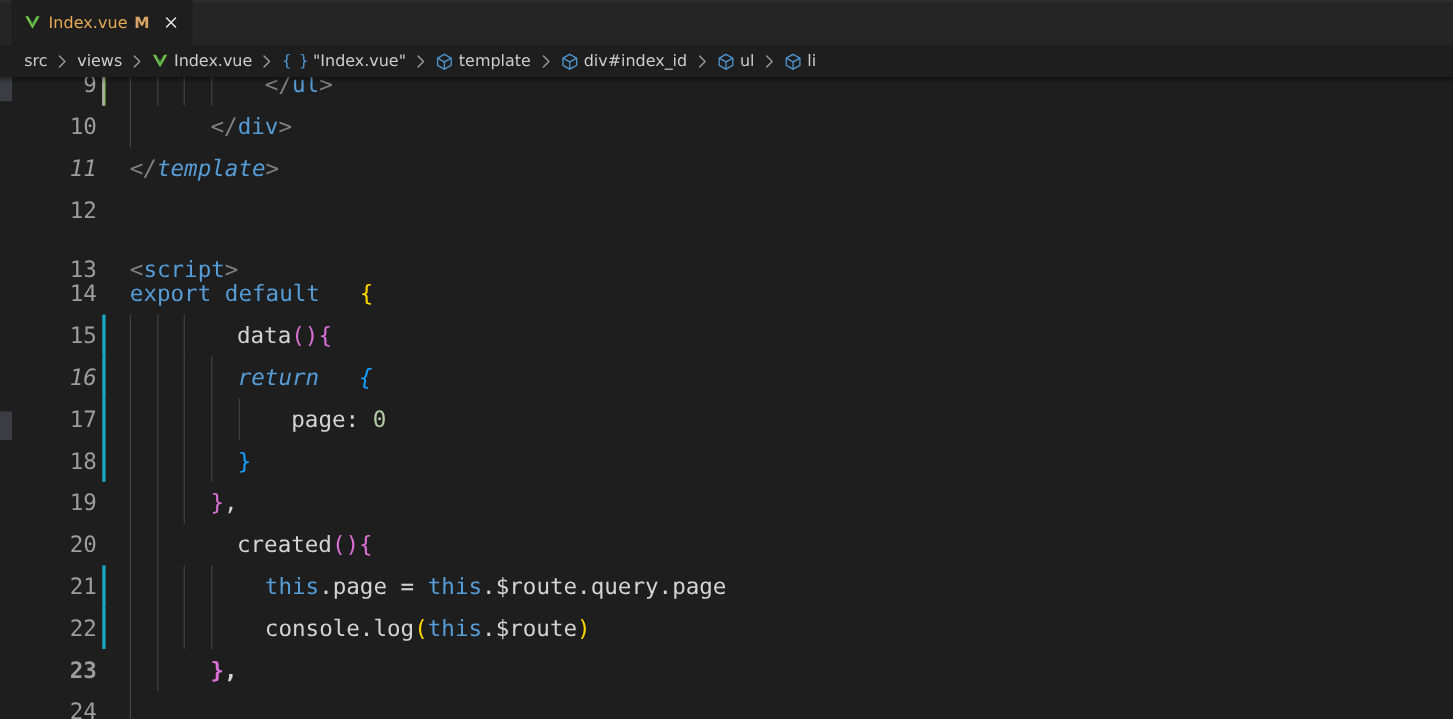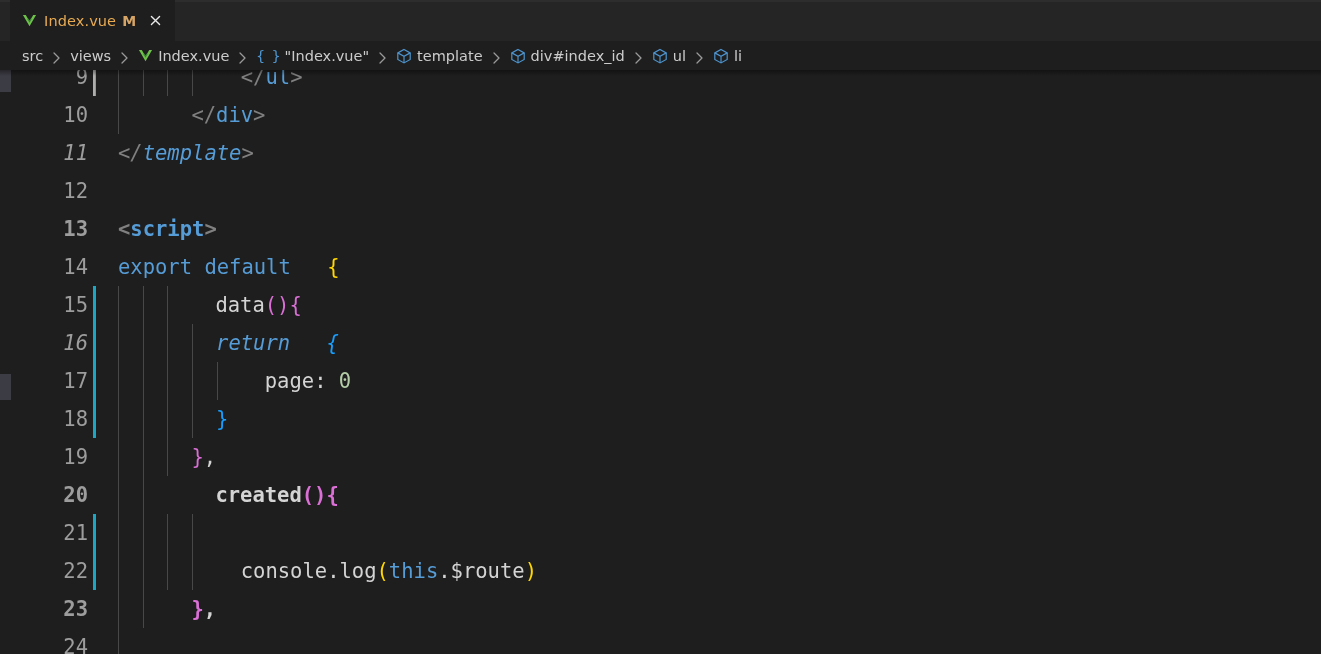--- a/index.html
+++ b/index.html
@@ -101,21 +101,21 @@
     content: "";
     position: absolute;
     left: 0; right: 0;
     bottom: -6px;
     height: 6px;
     background: linear-gradient(to bottom, rgba(0,0,0,0.38), rgba(0,0,0,0));
     pointer-events: none;
   }
   .crumbs {
     display: flex;
-    align-items: flex-end;
+    align-items: center;
     white-space: nowrap;
   }
   .crumb {
     display: flex;
     align-items: center;
     gap: 5px;
     padding: 1px 2px;
     cursor: pointer;
     border-radius: 2px;
   }
@@ -364,21 +364,21 @@
           <div class="code"><span class="t-plain">    </span><span class="t-tagb">&lt;/</span><span class="t-tag">div</span><span class="t-tagb">&gt;</span></div>
         </div>
         <div class="line" style="top: 0px; font-style: italic;">
           <div class="ln">11</div>
           <div class="code"><span class="t-tagb">&lt;/</span><span class="t-tag">template</span><span class="t-tagb">&gt;</span></div>
         </div>
         <div class="line" style="top: 0px;">
           <div class="ln">12</div>
           <div class="code"></div>
         </div>
-        <div class="line" style="top: 0px; font-weight: bold;">
+        <div class="line" style="top: 16px;">
           <div class="ln">13</div>
           <div class="code"><span class="t-tagb">&lt;</span><span class="t-tag">script</span><span class="t-tagb">&gt;</span></div>
         </div>
         <div class="line" style="top: 0px;">
           <div class="ln">14</div>
           <div class="code"><span class="t-kw">export default</span><span class="t-plain"> </span><span class="t-br1">{</span></div>
         </div>
         <div class="line" style="top: 0px;">
           <div class="ln">15</div>
           <div class="gutter-mark modified"></div>
@@ -415,33 +415,34 @@
           <div class="iguide" style="left: 191.92px;"></div>
           <div class="code"><span class="t-plain">      </span><span class="t-br3">}</span></div>
         </div>
         <div class="line" style="top: 0px;">
           <div class="ln">19</div>
           <div class="iguide" style="left: 118px;"></div>
           <div class="iguide" style="left: 142.64px;"></div>
           <div class="iguide" style="left: 167.28px;"></div>
           <div class="code"><span class="t-plain">    </span><span class="t-br2">}</span><span class="t-punct">,</span></div>
         </div>
-        <div class="line" style="top: 0px; font-weight: bold;">
+        <div class="line" style="top: 0px;">
           <div class="ln">20</div>
           <div class="iguide" style="left: 118px;"></div>
           <div class="iguide" style="left: 142.64px;"></div>
           <div class="code"><span class="t-plain">    </span><span class="t-plain">created</span><span class="t-br2">()</span><span class="t-br2">{</span></div>
         </div>
         <div class="line" style="top: 0px;">
           <div class="ln">21</div>
           <div class="gutter-mark modified"></div>
           <div class="iguide" style="left: 118px;"></div>
           <div class="iguide" style="left: 142.64px;"></div>
           <div class="iguide" style="left: 167.28px;"></div>
           <div class="iguide" style="left: 191.92px;"></div>
+          <div class="code"><span class="t-plain">        </span><span class="t-this">this</span><span class="t-prop">.page = </span><span class="t-this">this</span><span class="t-prop">.$route.query.page</span></div>
         </div>
         <div class="line" style="top: 0px;">
           <div class="ln">22</div>
           <div class="gutter-mark modified"></div>
           <div class="iguide" style="left: 118px;"></div>
           <div class="iguide" style="left: 142.64px;"></div>
           <div class="iguide" style="left: 167.28px;"></div>
           <div class="iguide" style="left: 191.92px;"></div>
           <div class="code"><span class="t-plain">        </span><span class="t-prop">console.log</span><span class="t-br1">(</span><span class="t-this">this</span><span class="t-prop">.$route</span><span class="t-br1">)</span></div>
         </div>

